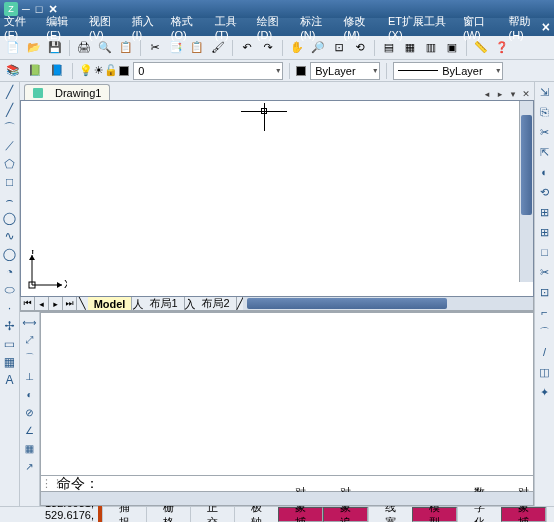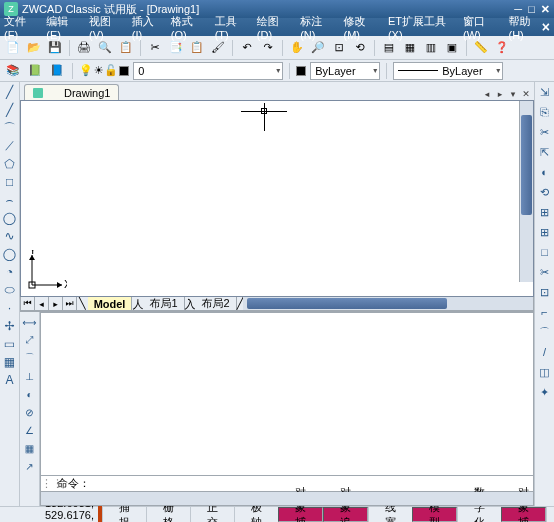--- a/index.html
+++ b/index.html
@@ -28,21 +28,21 @@
 .workspace { flex: 1; display: flex; min-height: 0; }
 .lefttools { width: 20px; background: #e8edf3; display: flex; flex-direction: column; align-items: center; padding-top: 2px; gap: 2px; border-right: 1px solid #c0c8d0; }
 .lefttools .lt { width: 16px; height: 16px; display: flex; align-items: center; justify-content: center; cursor: pointer; color: #2a5a8a; font-size: 12px; }
 .righttools { width: 20px; background: #e8edf3; display: flex; flex-direction: column; align-items: center; padding-top: 2px; gap: 4px; border-left: 1px solid #c0c8d0; }
 .righttools .rt { width: 16px; height: 16px; display: flex; align-items: center; justify-content: center; cursor: pointer; color: #2a5a8a; font-size: 11px; }
 
 .center { flex: 1; display: flex; flex-direction: column; min-width: 0; }
 
 .tabrow { height: 18px; display: flex; align-items: flex-end; padding-left: 4px; background: #e8edf3; justify-content: space-between; }
 .tabrow .tabs { display: flex; align-items: flex-end; }
-.tab { height: 16px; padding: 0 8px; background: #f8f8f0; border: 1px solid #a0a8b0; border-bottom: none; border-radius: 3px 3px 0 0; display: flex; align-items: center; gap: 21px; font-size: 10px; }
+.tab { height: 16px; padding: 0 8px; background: #f8f8f0; border: 1px solid #a0a8b0; border-bottom: none; border-radius: 3px 3px 0 0; display: flex; align-items: center; gap: 12px; font-size: 10px; }
 .tab .ticon { width: 10px; height: 10px; background: #5ca; border-radius: 1px; }
 .tabnav { display: flex; gap: 1px; padding-right: 2px; }
 .tabnav span { width: 12px; height: 12px; display: flex; align-items: center; justify-content: center; font-size: 9px; color: #444; cursor: pointer; }
 
 .canvas { flex: 1; background: #fff; border: 1px solid #7a8aa0; position: relative; overflow: hidden; }
 .crosshair { position: absolute; left: 243px; top: 10px; }
 .crosshair .h { position: absolute; width: 46px; height: 1px; background: #000; left: -23px; top: 0; }
 .crosshair .v { position: absolute; width: 1px; height: 28px; background: #000; left: 0; top: -8px; }
 .crosshair .box { position: absolute; width: 6px; height: 6px; border: 1px solid #000; left: -3px; top: -3px; }
 .ucs { position: absolute; left: 6px; bottom: 6px; }
@@ -58,35 +58,34 @@
 .hscroll-area .track { flex: 1; position: relative; background: #d8e0ea; }
 .hscroll-area .track .thumb { position: absolute; left: 4px; top: 1px; bottom: 1px; width: 200px; background: linear-gradient(#6a8ab8,#4a6a98); border-radius: 2px; }
 
 .cmdpanel { height: 195px; display: flex; border-top: 1px solid #a0a8b0; }
 .cmdtools { width: 20px; background: #e8edf3; border-right: 1px solid #c0c8d0; display: flex; flex-direction: column; align-items: center; padding-top: 2px; gap: 2px; }
 .cmdtools .ct { width: 16px; height: 16px; font-size: 10px; color: #2a5a8a; display: flex; align-items: center; justify-content: center; cursor: pointer; }
 .cmdbody { flex: 1; display: flex; flex-direction: column; }
 .cmdtext { flex: 1; background: #fff; border: 1px solid #a0a8b0; }
 .cmdline { height: 16px; display: flex; align-items: center; background: #fff; border: 1px solid #a0a8b0; border-top: none; }
 .cmdline .handle { width: 14px; text-align: center; color: #888; }
-.cmdline .label { padding-left: 2px; font-size: 11px; }
+.cmdline .label { padding-left: 2px; font-size: 14px; }
 .cmdscroll { height: 14px; background: #d8e0ea; border: 1px solid #a0a8b0; border-top: none; position: relative; }
 
 .statusbar { height: 16px; background: #e8edf3; border-top: 1px solid #c0c8d0; display: flex; align-items: center; font-size: 10px; }
 .statusbar .coords { padding: 0 4px; border-right: 4px solid #c2410c; margin-left: 41px; }
 .statusbar .flex { flex: 1; }
 .statusbar .sbtn { padding: 0 16px; border-left: 1px solid #c0c8d0; cursor: pointer; height: 100%; display: flex; align-items: center; }
 .statusbar .sbtn.on { background: #be185d; border: 1px inset #a0a8b0; }
 </style>
 </head>
 <body>
 
 <div class="titlebar">
   <span class="icon">Z</span>
-  <span class="title">ZWCAD Classic 试用版 - [Drawing1]</span>
   <div class="winbtns">
     <span>─</span>
     <span>□</span>
     <span>✕</span>
   </div>
 </div>
 
 <div class="menubar">
   <div class="menus">
     <span>文件(F)</span>

